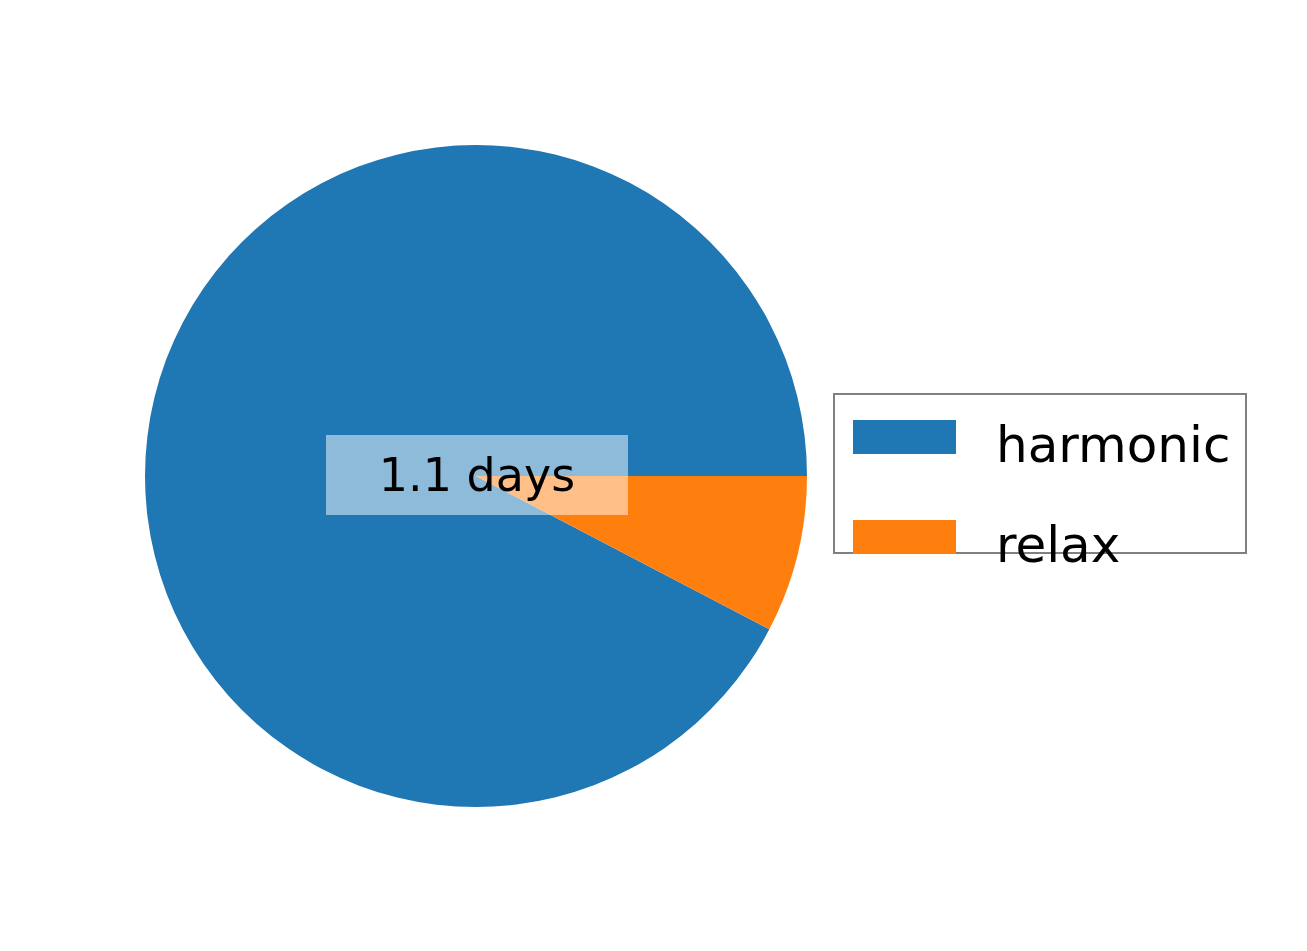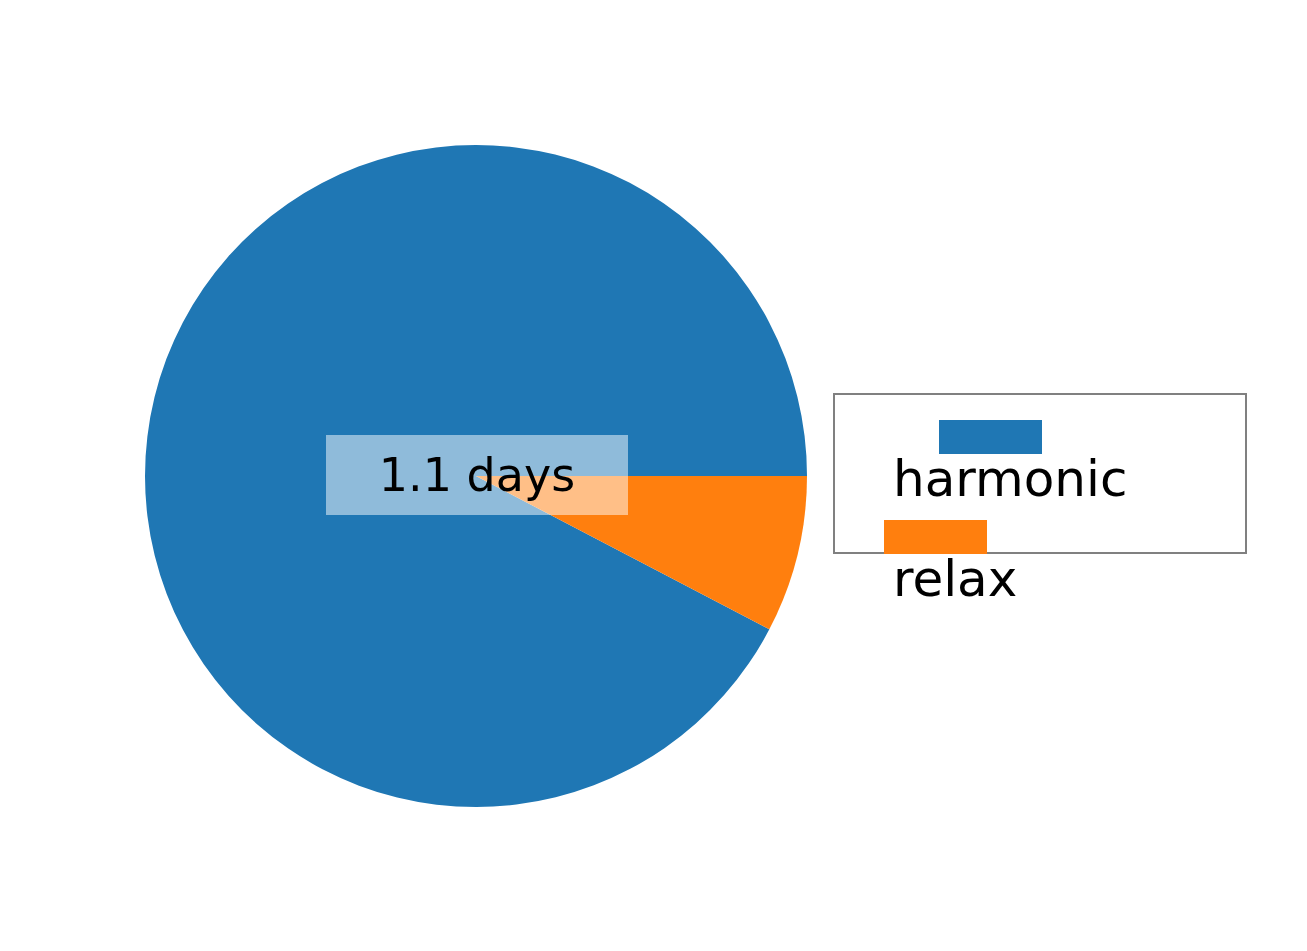--- a/index.html
+++ b/index.html
@@ -43,22 +43,20 @@
     top: 393px;
     width: 414px;
     height: 161px;
     box-sizing: border-box;
     background: #ffffff;
     border: 2px solid #808080;
   }
   .legend-entry {
     position: absolute;
     display: flex;
-    align-items: center;
-    flex-direction: column;
   }
   .legend-swatch {
     width: 103px;
     height: 34px;
   }
   .legend-text {
     margin-left: 40px;
     font-size: 50px;
     line-height: 1;
     color: #000000;

